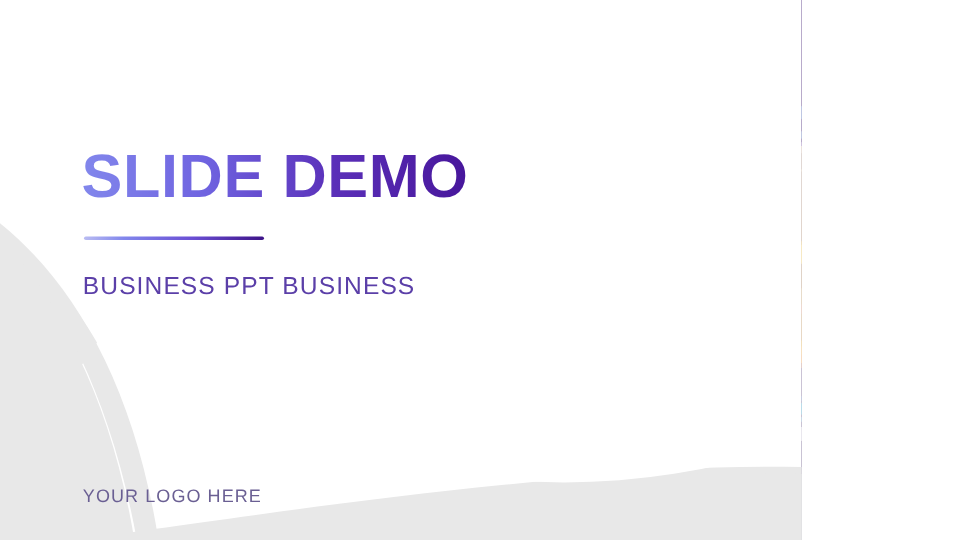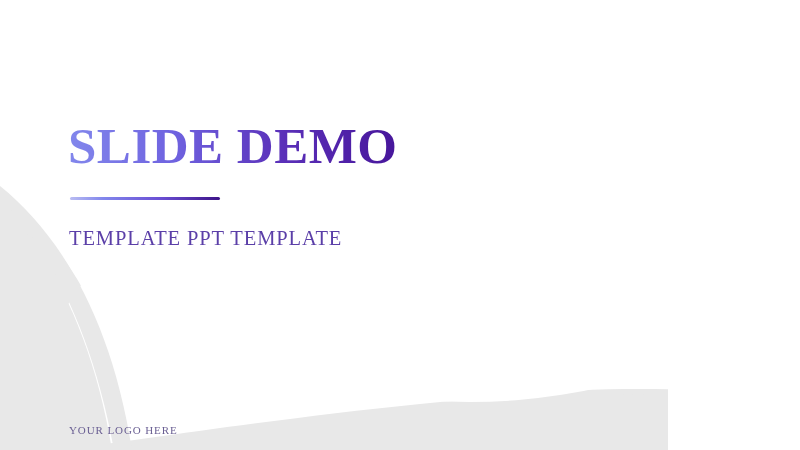--- a/index.html
+++ b/index.html
@@ -6,21 +6,21 @@
     margin: 0;
     padding: 0;
     background: #ffffff;
   }
   #slide {
     position: relative;
     width: 668px;
     height: 450px;
     overflow: hidden;
     background: #ffffff;
-    font-family: Liberation Serif, serif;
+    font-family: Liberation Sans, sans-serif;
   }
   #art {
     position: absolute;
     left: 0; top: 0;
     width: 800px;
     height: 450px;
   }
   .text-layer {
     position: absolute;
     left: 0; top: 0;
@@ -71,22 +71,22 @@
     font-size: 10.6px;
     line-height: 19.3px;
     letter-spacing: 0.35px;
     color: #8e8e96;
     text-align: justify;
     margin: 0;
   }
   #logo-text {
     position: absolute;
     left: 69px;
-    top: 424px;
-    font-size: 11px;
+    top: 405px;
+    font-size: 15px;
     letter-spacing: 0.9px;
     color: #6a5f93;
     margin: 0;
     white-space: nowrap;
   }
 </style>
 </head>
 <body>
 
 <div id="slide">
@@ -276,17 +276,17 @@
       <g>
         <path d="M0,450 L0,210 C16,240 34,282 48,330 C62,378 70,420 74,450 Z" fill="#ffffff" opacity="0"></path>
       </g>
 
     </g>
   </svg>
 
   <div class="text-layer">
     <h1 id="title">SLIDE DEMO</h1>
     <div id="divider"></div>
-    <h2 id="subtitle">TEMPLATE PPT TEMPLATE</h2>
+    <h2 id="subtitle">BUSINESS PPT BUSINESS</h2>
     <div id="logo-text">YOUR LOGO HERE</div>
   </div>
 
 </div>
 
 </body></html>

